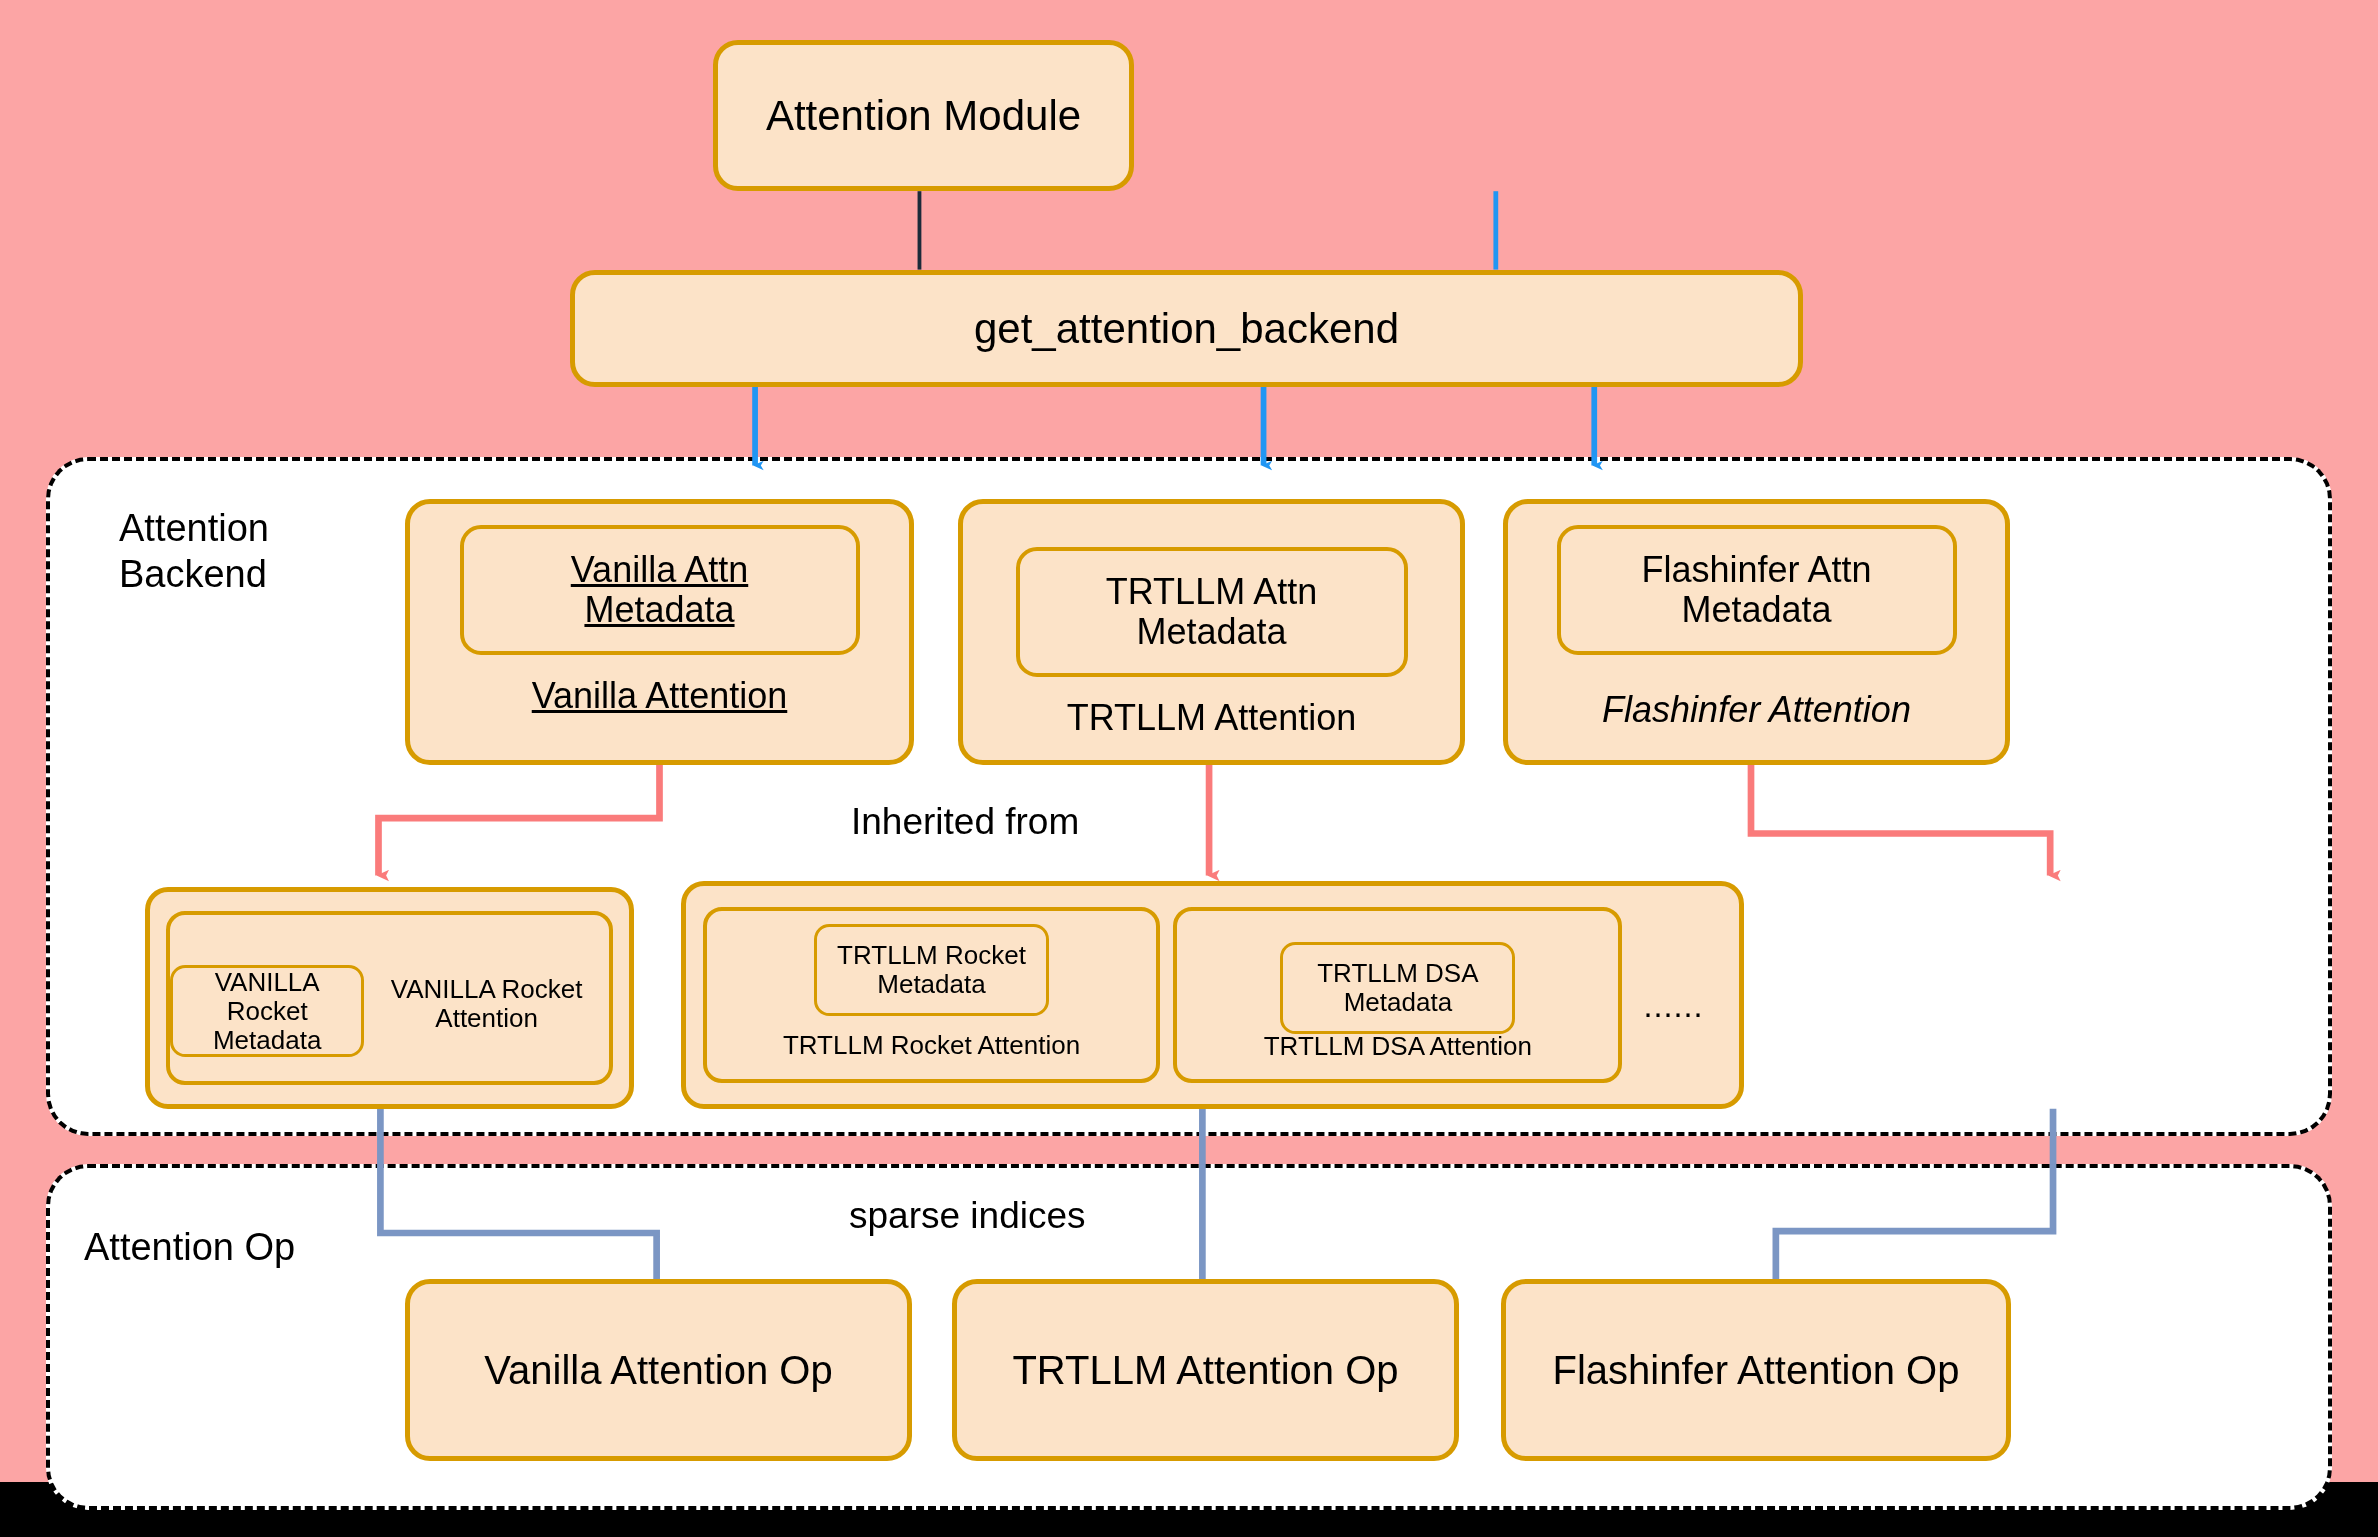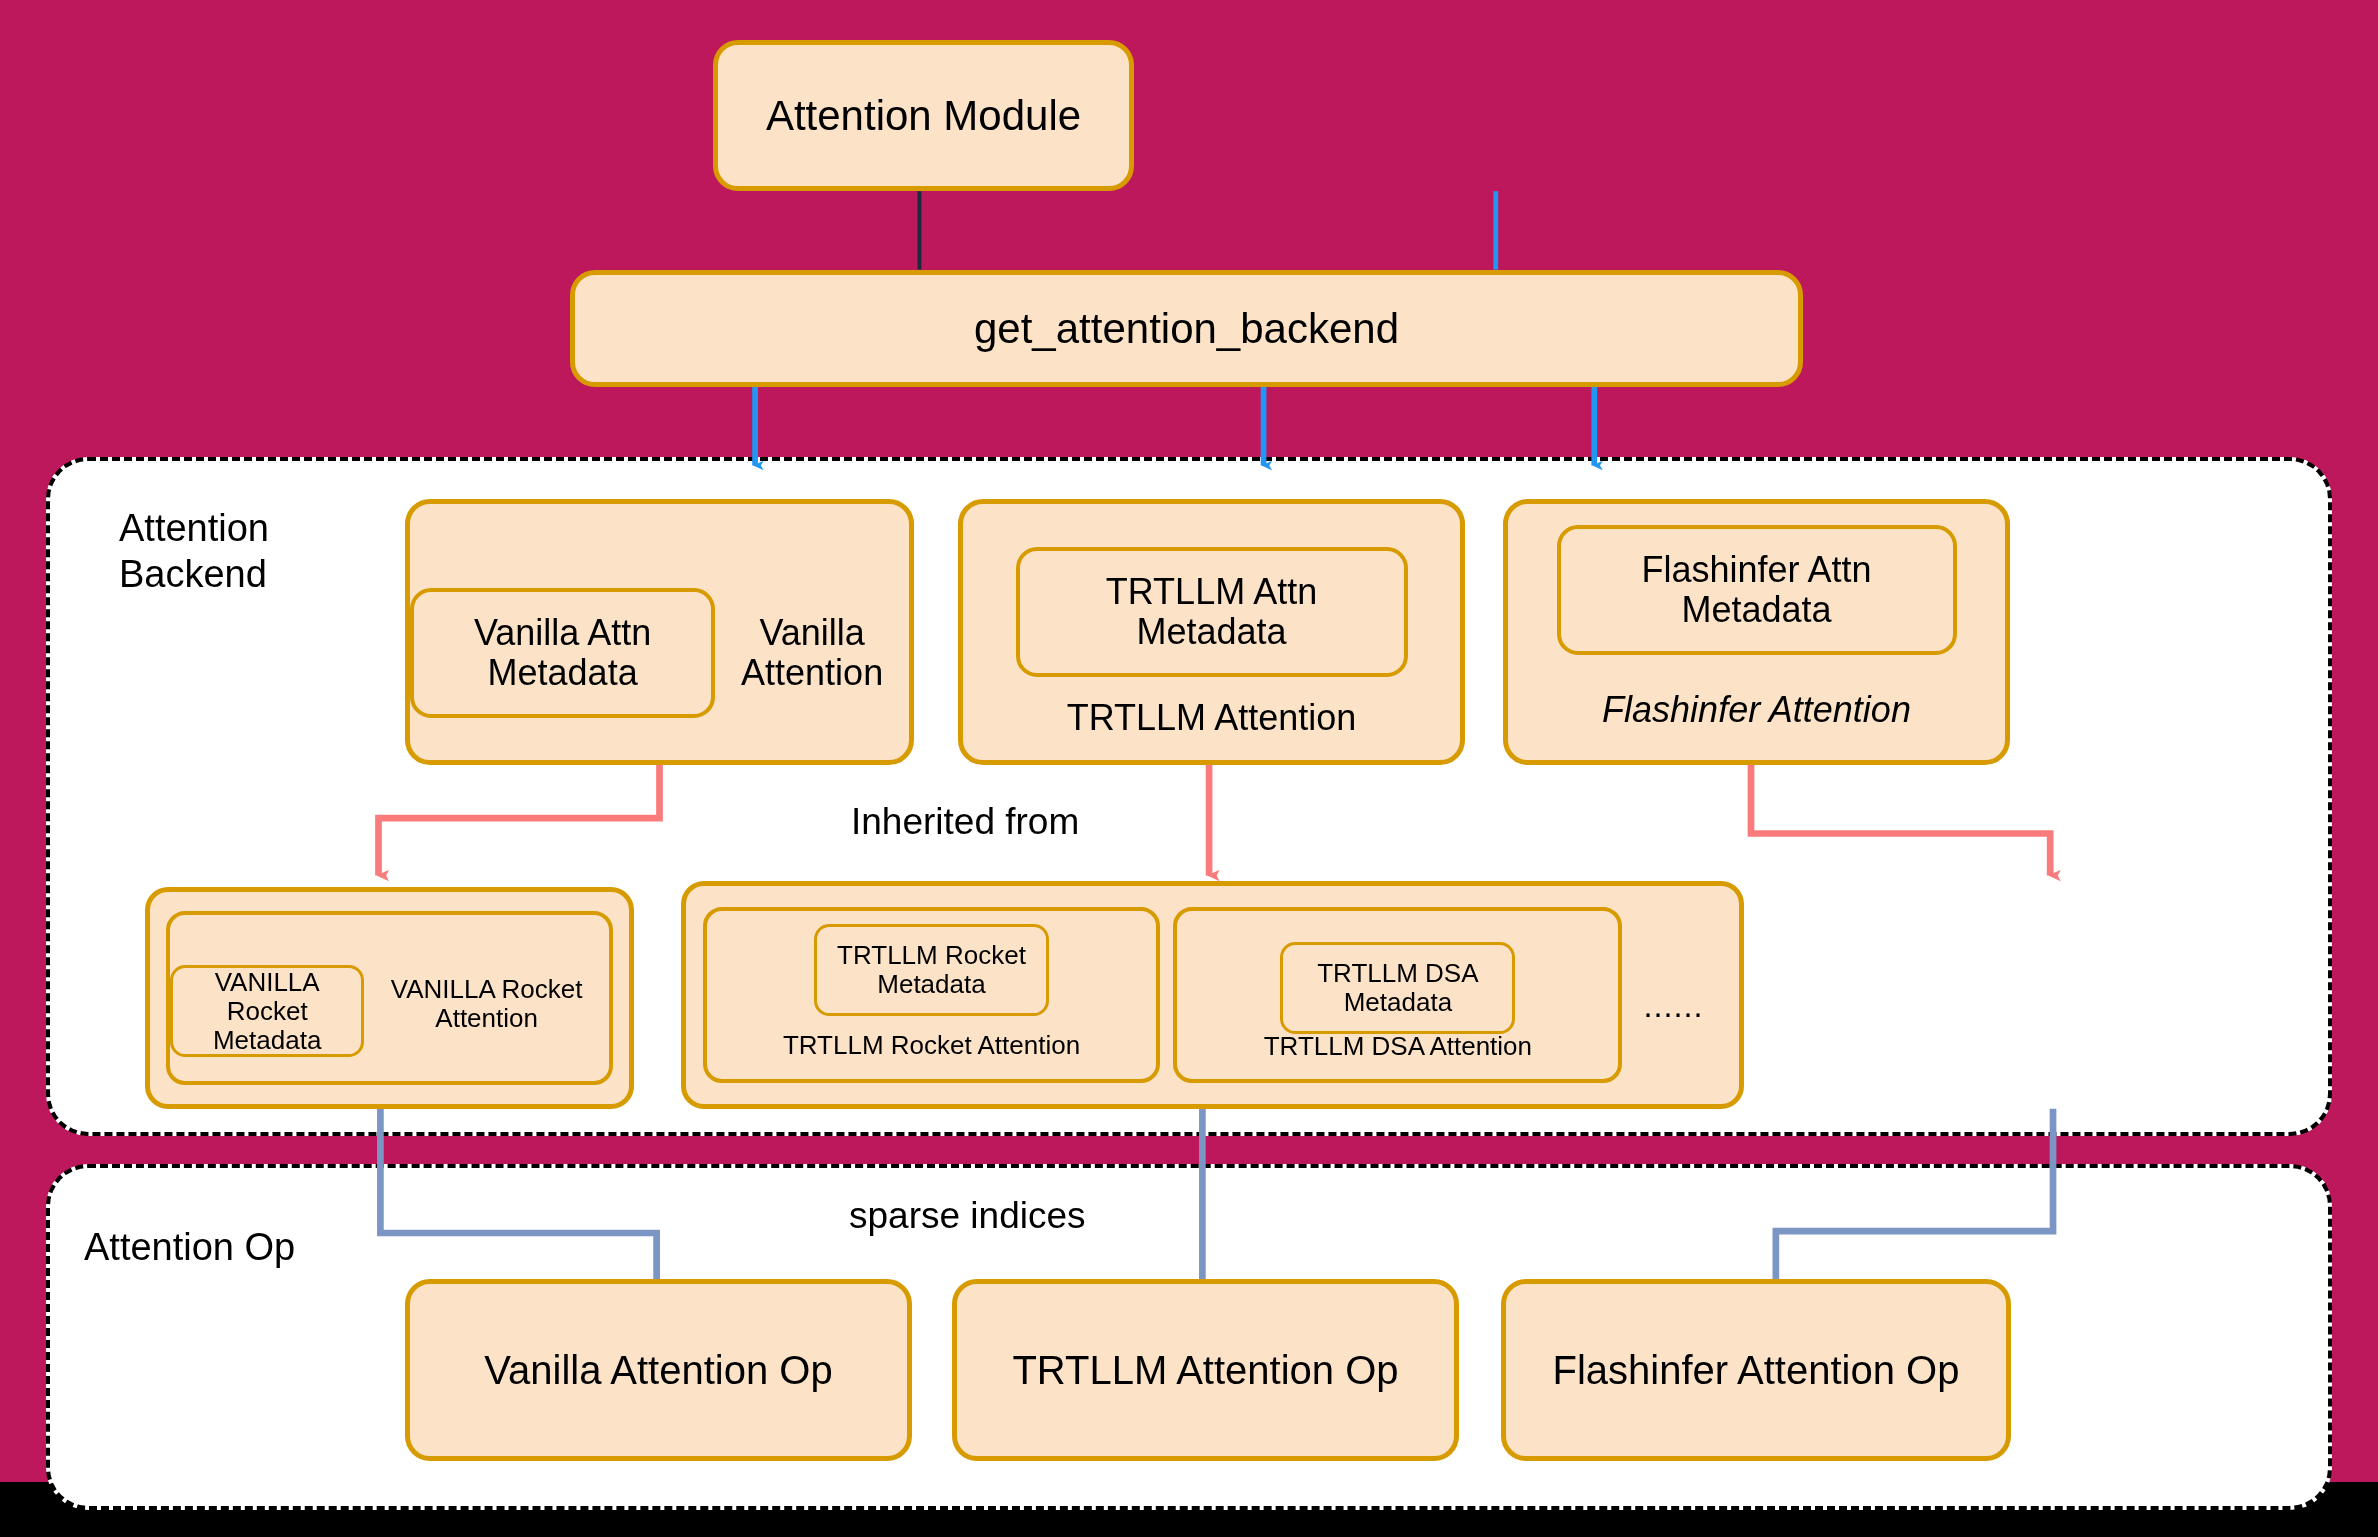--- a/index.html
+++ b/index.html
@@ -9,21 +9,21 @@
   body {
     width: 2378px; height: 1537px;
     position: relative;
     overflow: hidden;
     font-family: "Liberation Sans", sans-serif;
   }
   #stage {
     position: absolute;
     left: 0; top: 0;
     width: 2378px; height: 1482px;
-    background: #be185d;
+    background: #fca5a5;
   }
 
   
   .node {
     position: absolute;
     box-sizing: border-box;
     background: #fce3c8;
     border: 5.7px solid #d79b00;
     border-radius: 25px;
     display: flex;
@@ -152,21 +152,21 @@
   <div class="node t-xl" style="left:713px; top:40px; width:421px; height:151px;">Attention Module</div>
 
 
   <div class="node t-xl" style="left:570px; top:270px; width:1233px; height:117px;">get_attention_backend</div>
 
   <div class="section-label" style="left:119px; top:505px;">Attention
 Backend</div>
 
   <div class="section-label" style="left:84px; top:1224px;">Attention Op</div>
 
-  <div class="node" style="left:405px; top:499px; width:509px; height:266px; justify-content:flex-start;">
+  <div class="node" style="left:405px; top:499px; width:509px; height:266px; flex-direction:column; justify-content:flex-start;text-decoration:underline;">
     <div class="node thin t-md two-line" style="position:relative; left:0; top:21px; width:400px; height:130px; border-radius:21px;">Vanilla Attn
 Metadata</div>
     <div class="t-md" style="margin-top:42px;">Vanilla Attention</div>
   </div>
 
   <div class="node" style="left:958px; top:499px; width:507px; height:266px; flex-direction:column; justify-content:center;">
     <div class="node thin t-md two-line" style="position:relative; left:0; top:21px; width:392px; height:130px; border-radius:21px;">TRTLLM Attn
 Metadata</div>
     <div class="t-md" style="margin-top:42px;">TRTLLM Attention</div>
   </div>

